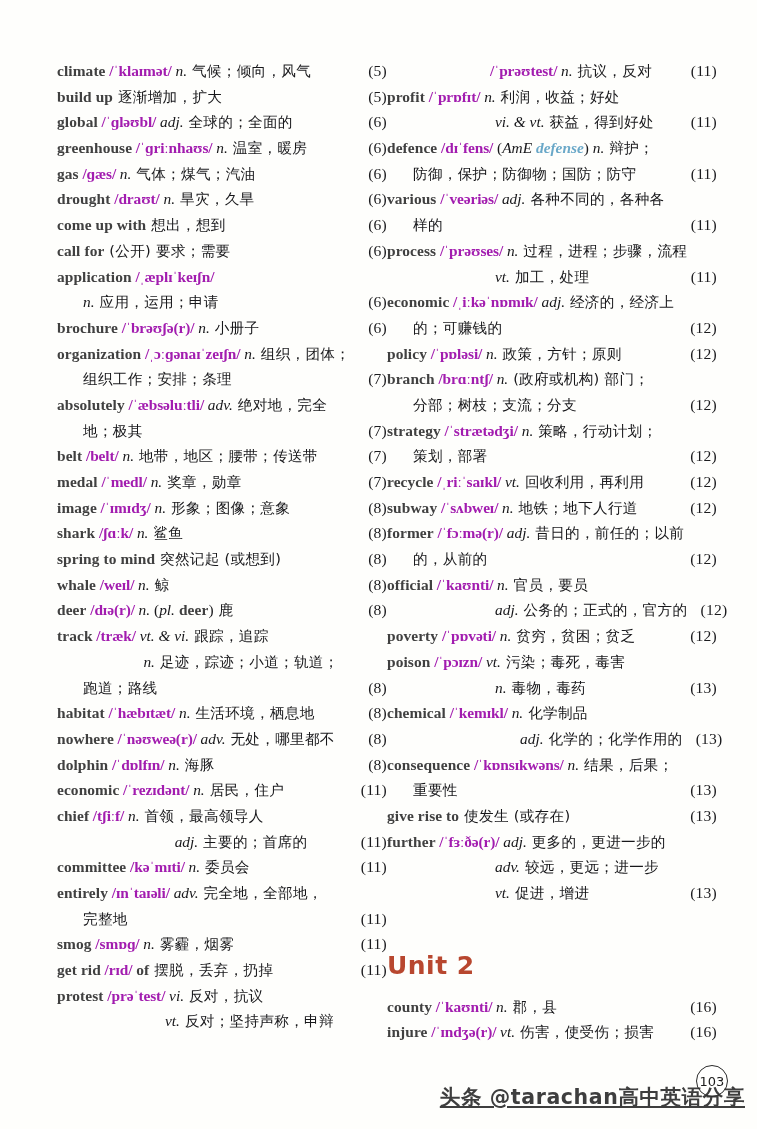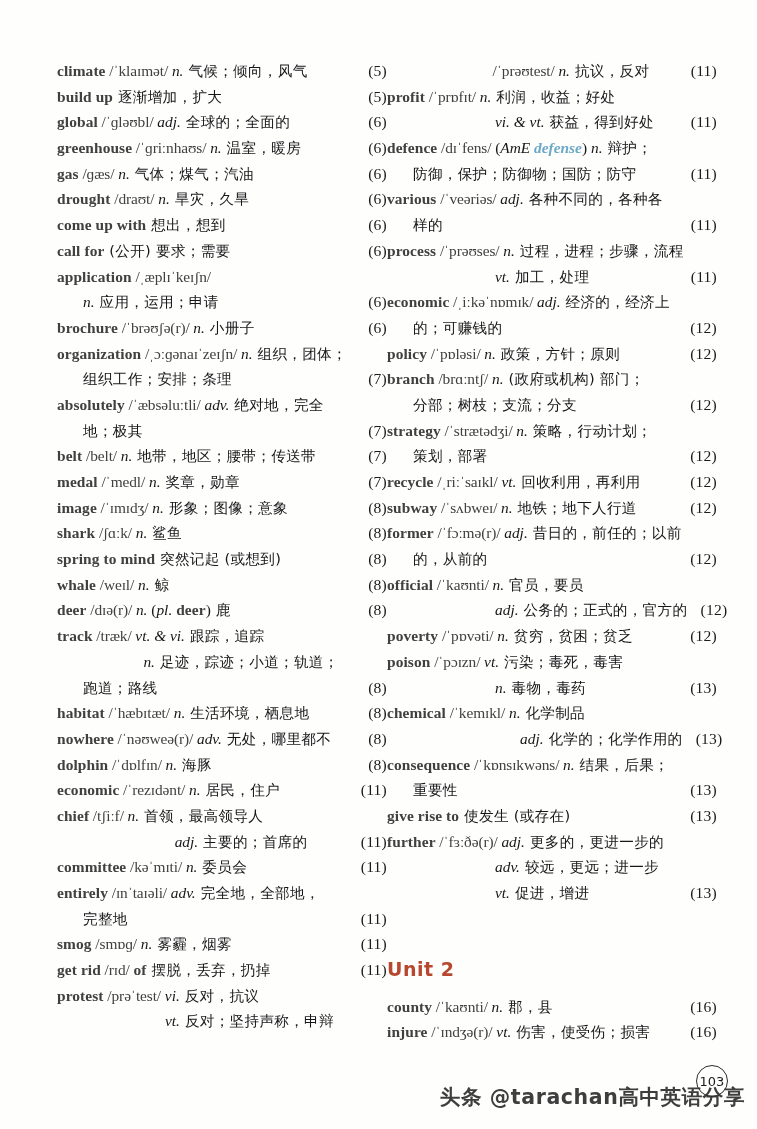--- a/index.html
+++ b/index.html
@@ -71,22 +71,22 @@
   .ind-3 .body { padding-left: 108px; }
   .ind-4 .body { padding-left: 133px; }
 
   
   .hw {
     color: #404040;
     font-weight: bold;
     letter-spacing: 0.1px;
   }
   .ipa {
-    color: #404040;
-    font-weight: normal;
+    color: #a21caf;
+    font-weight: bold;
     letter-spacing: -0.1px;
   }
   .pos {
     font-style: italic;
     color: #17171a;
   }
   .cn {
     color: #17171a;
     font-family: "DejaVu Sans", "Liberation Sans", sans-serif;
     font-size: 14.6px;
@@ -105,21 +105,21 @@
   .unit-heading {
     height: 52px;
     display: flex;
     align-items: flex-end;
     padding-top: 22px;
   }
   .unit-heading .unit-text {
     color: #b8472f;
     font-family: "DejaVu Sans", "Liberation Sans", sans-serif;
     font-weight: bold;
-    font-size: 19px;
+    font-size: 25px;
     letter-spacing: 0.5px;
   }
   .spacer-sm { height: 14px; }
 
   
   .footer {
     position: absolute;
     left: 0;
     bottom: 0;
     width: 757px;
@@ -144,20 +144,21 @@
   .watermark {
     position: absolute;
     right: 12px;
     top: 24px;
     font-family: "DejaVu Sans", "Liberation Sans", sans-serif;
     font-size: 20.5px;
     font-weight: bold;
     color: #2e2e2e;
     letter-spacing: 0.6px;
     opacity: 0.92;
+    text-decoration: underline;
   }
 </style>
 </head>
 <body>
 
 <div class="page">
 
   <div class="columns">
 
     <div class="col col-left" id="col-left">

